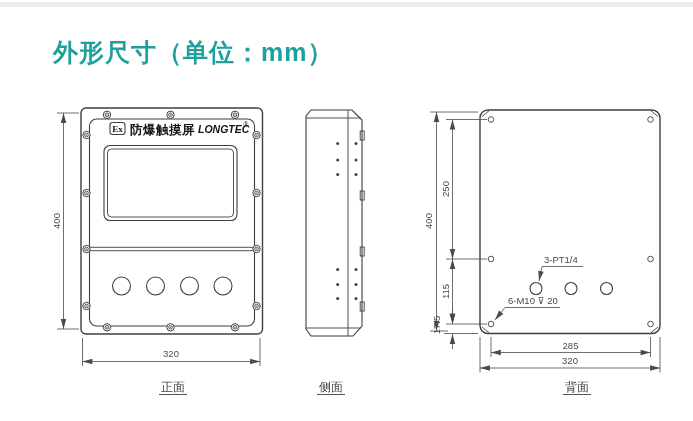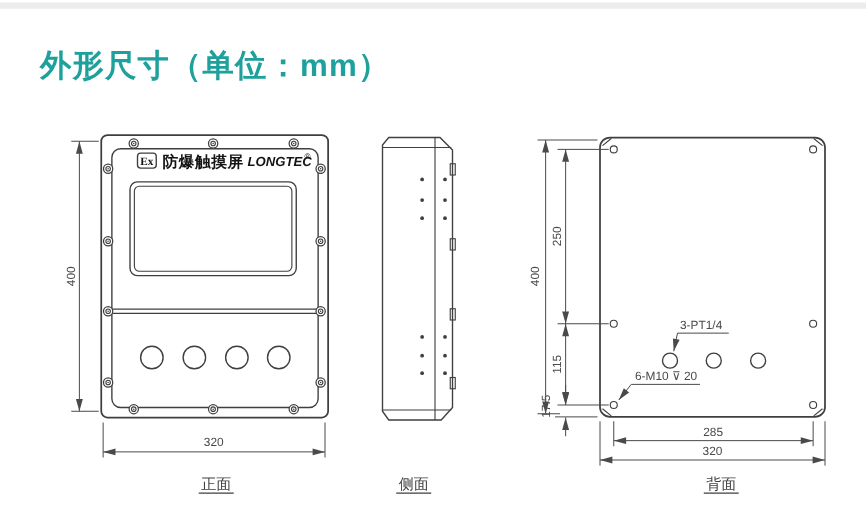--- a/index.html
+++ b/index.html
@@ -3,21 +3,21 @@
 <meta charset="utf-8">
 <style>
   :root { --accent:#1ea19c; --line:#3f3f3f; --dim:#4a4a4a; }
   html,body { margin:0; padding:0; }
   body {
     width:693px; height:421px; position:relative; background:#ffffff;
     font-family:"Liberation Sans", sans-serif; overflow:hidden;
   }
   .top-strip { position:absolute; left:0; top:2px; width:693px; height:5px; background:#ececec; }
   h1.page-title {
-    position:absolute; left:32px; top:36px; margin:0;
+    position:absolute; left:53px; top:36px; margin:0;
     font-size:25px; font-weight:bold; letter-spacing:1px;
     color:var(--accent);
   }
   svg.drawing { position:absolute; left:0; top:0; }
   .ln      { fill:none; stroke:var(--line); stroke-width:1.4; }
   .ln-mid  { fill:none; stroke:var(--line); stroke-width:1.1; }
   .ln-thin { fill:none; stroke:var(--line); stroke-width:0.9; }
   .dim-l   { fill:none; stroke:var(--dim); stroke-width:0.8; }
   .t-dim   { font-family:"Liberation Sans", sans-serif; font-size:9.5px; fill:var(--dim); }
   .t-cap   { font-family:"Liberation Sans", sans-serif; font-size:12px; fill:var(--line); }

